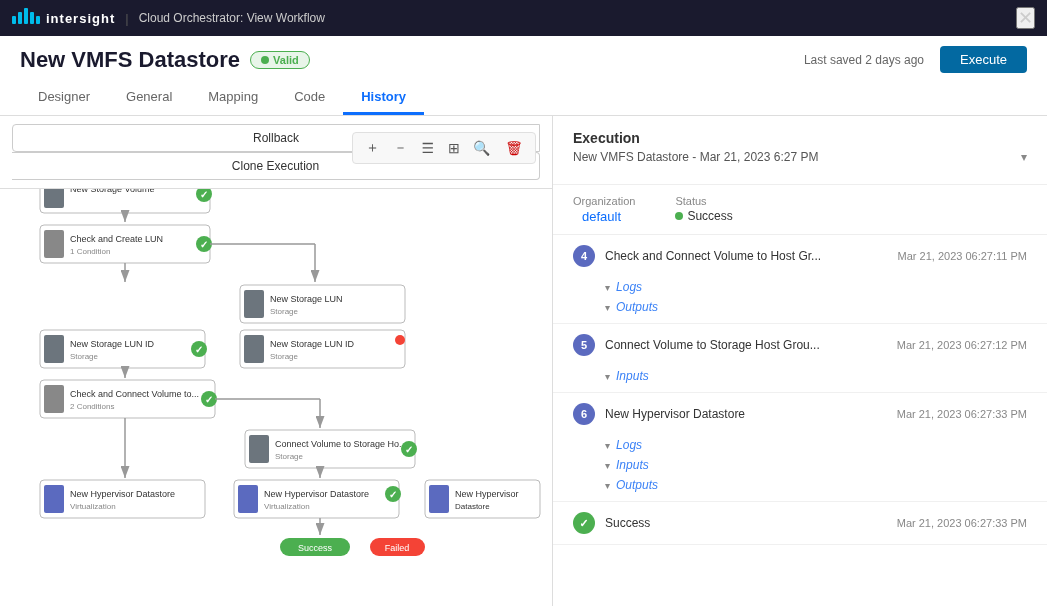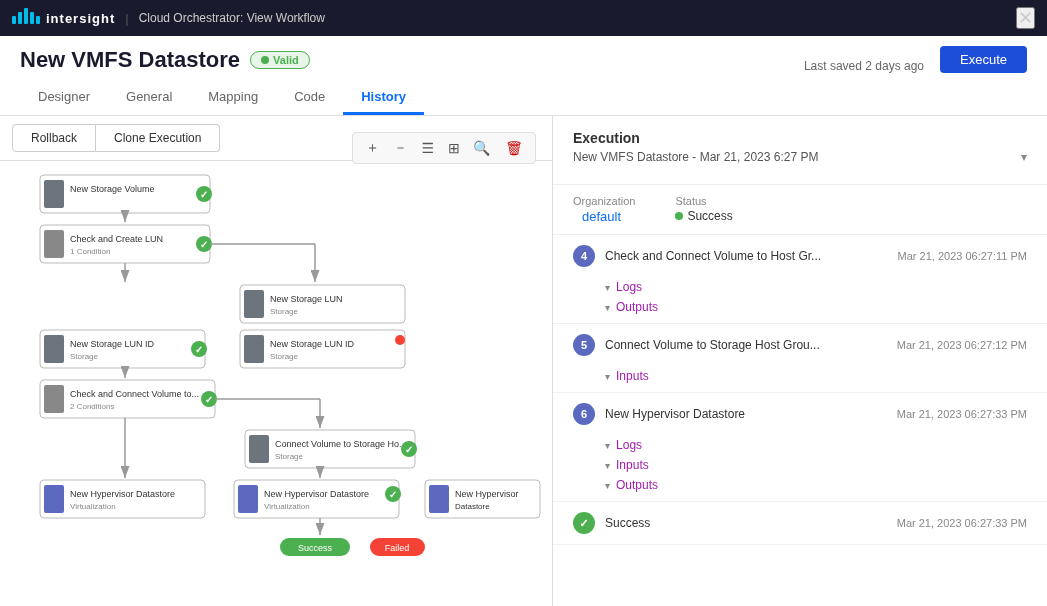--- a/index.html
+++ b/index.html
@@ -14,21 +14,21 @@
     .close-btn { color: #ccc; cursor: pointer; font-size: 18px; line-height: 1; }
 
     
     .header { background: #fff; padding: 10px 20px 0 20px; border-bottom: 1px solid #ddd; }
     .header-top { display: flex; align-items: center; justify-content: space-between; margin-bottom: 8px; }
     .title-row { display: flex; align-items: center; gap: 10px; }
     .page-title { font-size: 22px; font-weight: 600; color: #1a1a2e; }
     .valid-badge { display: flex; align-items: center; gap: 4px; background: #e8f5e9; border: 1px solid #4caf50; border-radius: 12px; padding: 2px 10px; font-size: 11px; color: #4caf50; font-weight: 600; }
     .valid-dot { width: 8px; height: 8px; border-radius: 50%; background: #4caf50; }
     .save-info { color: #666; font-size: 12px; }
-    .execute-btn { background: #1d4ed8; color: #fff; border: none; border-radius: 4px; padding: 6px 20px; font-size: 13px; font-weight: 500; cursor: pointer; }
+    .execute-btn { background: #0369a1; color: #fff; border: none; border-radius: 4px; padding: 6px 20px; font-size: 13px; font-weight: 500; cursor: pointer; }
 
     
     .tabs { display: flex; gap: 0; }
     .tab { padding: 8px 18px; font-size: 13px; color: #666; cursor: pointer; border-bottom: 3px solid transparent; }
     .tab.active { color: #0d6efd; border-bottom: 3px solid #0d6efd; font-weight: 600; }
 
     
     .main { display: flex; height: calc(606px - 36px - 70px); }
 
     
@@ -56,24 +56,24 @@
     .exec-item-num { width: 22px; height: 22px; border-radius: 50%; display: flex; align-items: center; justify-content: center; font-size: 11px; font-weight: 600; color: #fff; flex-shrink: 0; }
     .num-blue { background: #5b6abf; }
     .num-green { background: #4caf50; }
     .exec-item-name { flex: 1; font-size: 12px; font-weight: 500; color: #333; }
     .exec-item-time { font-size: 11px; color: #888; }
 
     
     .exec-sub { padding: 0 20px 6px 52px; }
     .exec-sub-row { display: flex; align-items: center; gap: 6px; padding: 3px 0; cursor: pointer; color: #555; font-size: 12px; }
     .exec-sub-chevron { font-size: 10px; color: #888; }
-    .exec-sub-label { color: #a21caf; }
-
-    
-    .action-bar { display: flex; gap: 0; padding: 10px 16px; border-bottom: 1px solid #ddd; background: #fff; }
+    .exec-sub-label { color: #3b82f6; font-style: italic; }
+
+    
+    .action-bar { display: flex; gap: 0; padding: 10px 16px; border-bottom: 1px solid #ddd; background: #fff; flex-direction: column; }
     .rollback-btn { background: #fff; border: 1px solid #ccc; border-radius: 4px 0 0 4px; padding: 6px 18px; font-size: 12px; cursor: pointer; color: #333; }
     .clone-btn { background: #fff; border: 1px solid #ccc; border-left: none; border-radius: 0 4px 4px 0; padding: 6px 18px; font-size: 12px; cursor: pointer; color: #333; }
   </style>
 </head>
 <body>
 
 <div class="topbar">
   <div class="topbar-left">
     <div class="cisco-logo">
       <svg width="28" height="20" viewBox="0 0 28 20">
@@ -93,21 +93,21 @@
 
 <div class="header">
   <div class="header-top">
     <div class="title-row">
       <span class="page-title">New VMFS Datastore</span>
       <div class="valid-badge">
         <div class="valid-dot"></div>
         <span>Valid</span>
       </div>
     </div>
-    <div style="display:flex;align-items:flex-end;gap:16px;">
+    <div style="display:flex;align-items:center;gap:16px;">
       <span class="save-info">Last saved 2 days ago</span>
       <button class="execute-btn">Execute</button>
     </div>
   </div>
 
   <div class="tabs">
   <div class="tab">Designer</div>
       <div class="tab">General</div>
       <div class="tab">Mapping</div>
       <div class="tab">Code</div>

